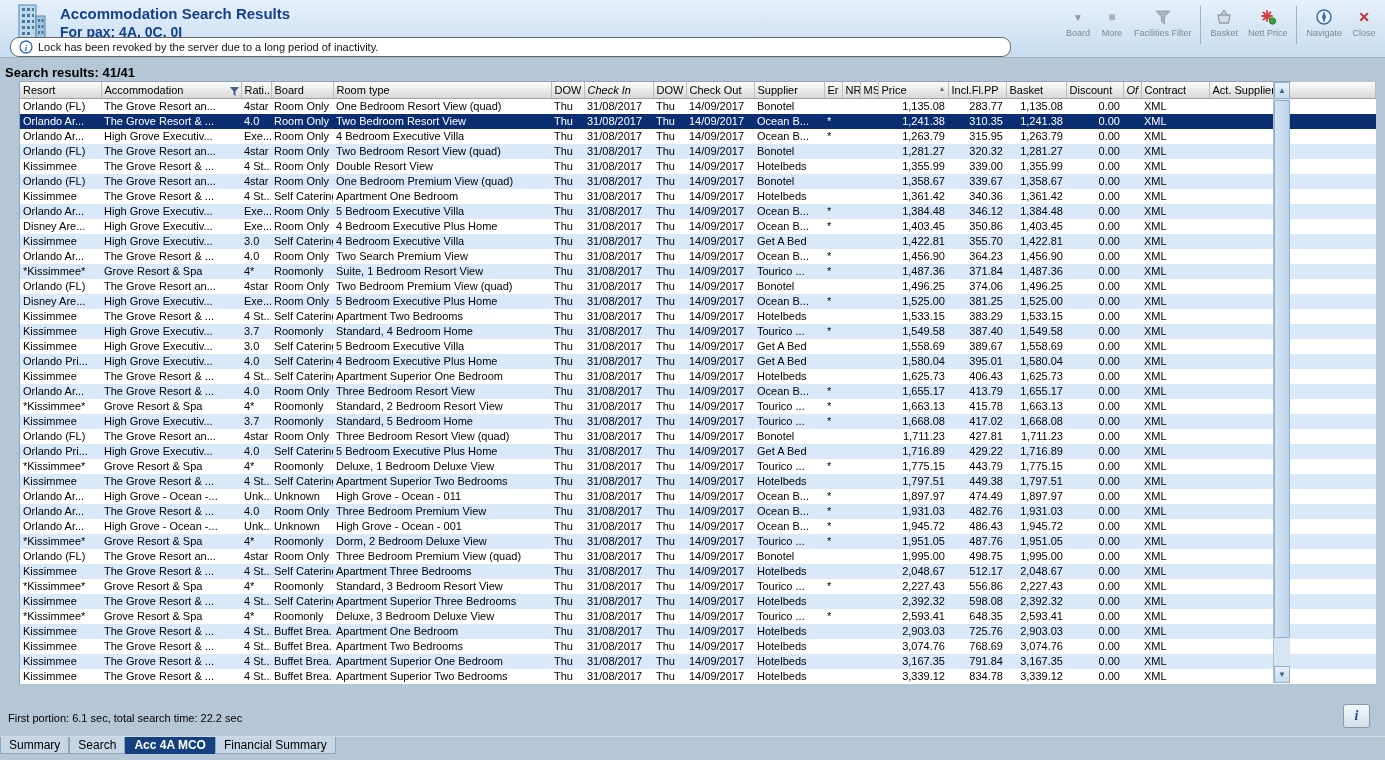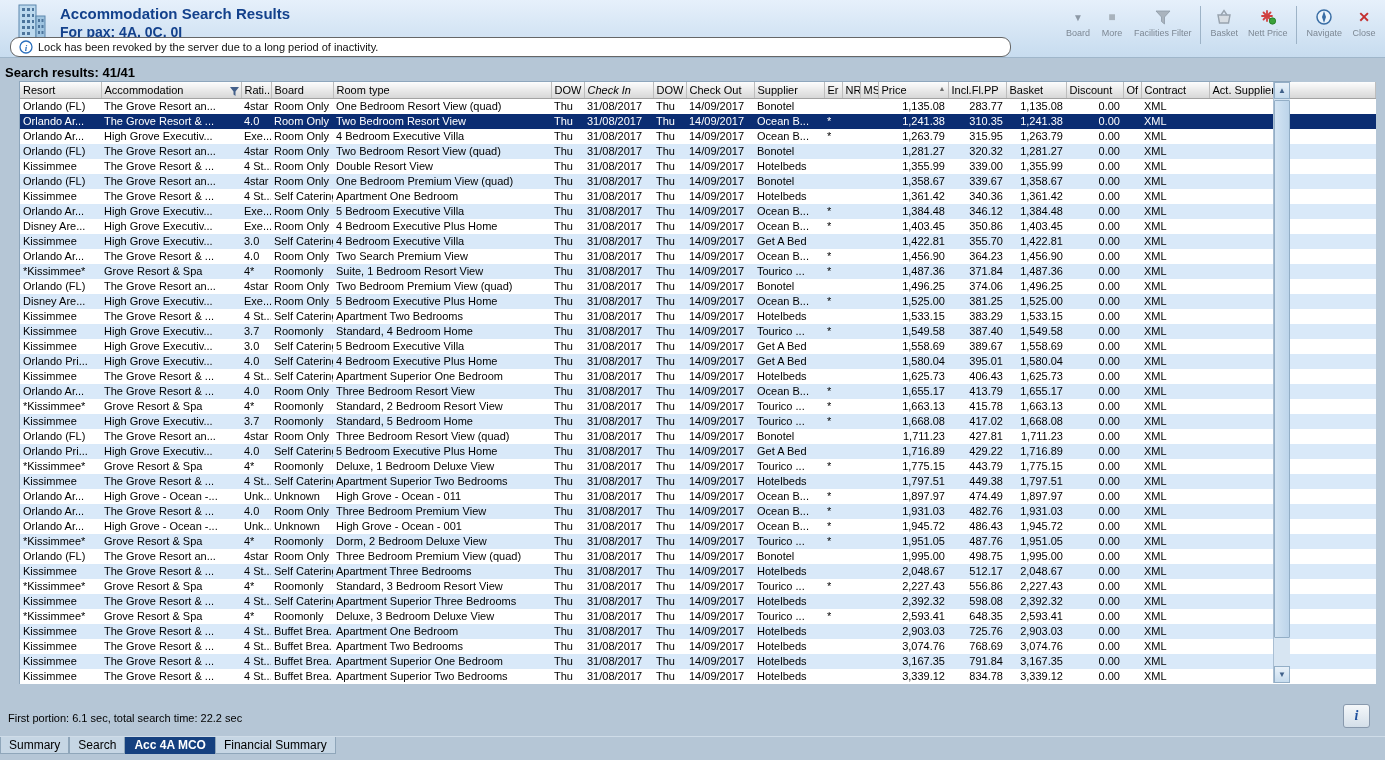--- a/index.html
+++ b/index.html
@@ -174,21 +174,21 @@
           <th style="width: 33px;"><span>DOW</span></th>
           <th style="width: 68px;"><span>Check Out</span></th>
           <th style="width: 70px;"><span>Supplier</span></th>
           <th style="width: 18px;"><span>Er</span></th>
           <th style="width: 18px;"><span>NR</span></th>
           <th style="width: 18px;"><span>MS</span></th>
           <th style="width: 70px;"><span>Price</span><span class="sort-glyph">▲</span></th>
           <th style="width: 58px;"><span>Incl.Fl.PP</span></th>
           <th style="width: 60px;"><span>Basket</span></th>
           <th style="width: 57px;"><span>Discount</span></th>
-          <th style="width: 18px;"><span>Of</span></th>
+          <th style="width: 18px; font-style: italic;"><span>Of</span></th>
           <th style="width: 68px;"><span>Contract</span></th>
           <th style="width: 75px;"><span>Act. Supplier</span></th>
           <th></th>
         </tr>
       </thead>
     <tbody>
         <tr>
           <td>Orlando (FL)</td>
           <td>The Grove Resort an...</td>
           <td>4star</td>

